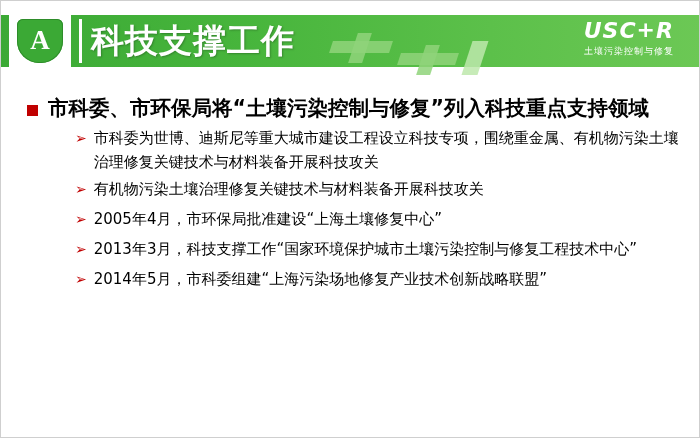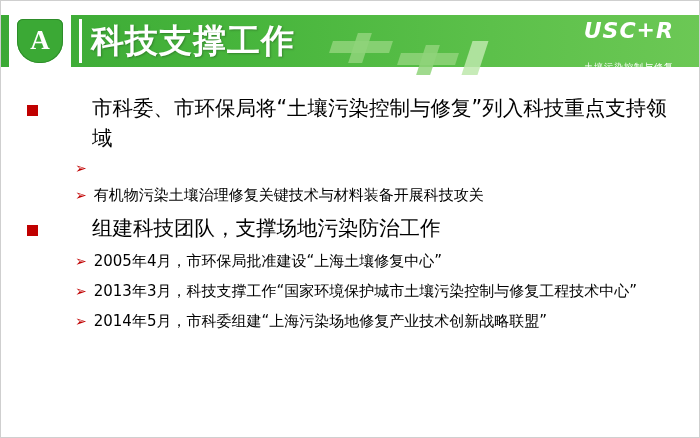--- a/index.html
+++ b/index.html
@@ -114,21 +114,21 @@
     display: inline-block;
     color: #ffffff;
     font-style: normal;
     transform: translateY(-1px);
   }
   .logo-sub {
     color: #ffffff;
     font-size: 9px;
     letter-spacing: 1px;
     line-height: 12px;
-    margin-top: 18px;
+    margin-top: 2px;
     white-space: nowrap;
   }
 
   
   .body {
     position: absolute;
     left: 0; top: 82px;
     width: 700px;
     height: 356px;
     padding: 4px 14px 0 22px;
@@ -144,22 +144,21 @@
     flex: 0 0 auto;
     width: 11px; height: 11px;
     background: #c00000;
     margin: 12px 10px 0 4px;
   }
   .l1-text {
     font-size: 20.5px;
     line-height: 30px;
     color: #000000;
     font-family: "DejaVu Sans", sans-serif;
-    font-weight: 400;
-    margin-left: 44px;
+    font-weight: 700;
   }
 
   .l2 {
     display: flex;
     align-items: flex-start;
     margin-top: 3px;
     padding-left: 52px;
   }
   .l2-marker {
     flex: 0 0 auto;
@@ -212,32 +211,29 @@
 
   <div class="body">
 
     <div class="group-1">
       <div class="l1">
         <div class="l1-marker"></div>
         <div class="l1-text">市科委、市环保局将“土壤污染控制与修复”列入科技重点支持领域</div>
       </div>
       <div class="l2">
         <div class="l2-marker">➢</div>
+        <div class="l2-text">市科委为世博、迪斯尼等重大城市建设工程设立科技专项，围绕重金属、有机物污染土壤治理修复关键技术与材料装备开展科技攻关</div>
       </div>
       <div class="l2">
         <div class="l2-marker">➢</div>
         <div class="l2-text">有机物污染土壤治理修复关键技术与材料装备开展科技攻关</div>
       </div>
     </div>
 
     <div class="group-2 block-2">
-      <div class="l1">
-        <div class="l1-marker"></div>
-        <div class="l1-text">组建科技团队，支撑场地污染防治工作</div>
-      </div>
       <div class="l2">
         <div class="l2-marker">➢</div>
         <div class="l2-text">2005年4月，市环保局批准建设“上海土壤修复中心”</div>
       </div>
       <div class="l2">
         <div class="l2-marker">➢</div>
         <div class="l2-text">2013年3月，科技支撑工作“国家环境保护城市土壤污染控制与修复工程技术中心”</div>
       </div>
       <div class="l2">
         <div class="l2-marker">➢</div>

